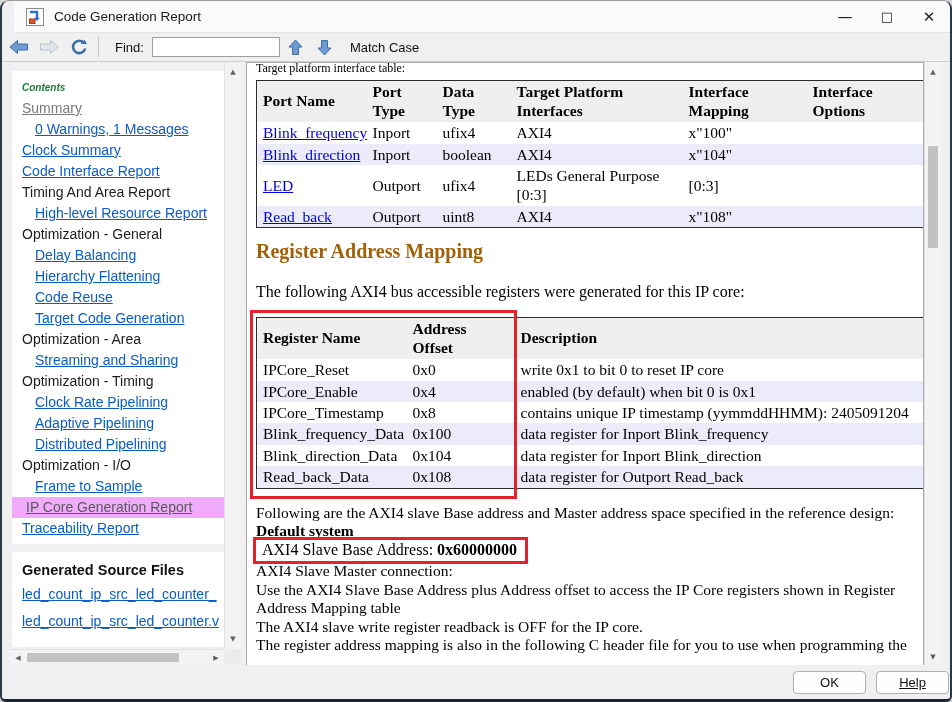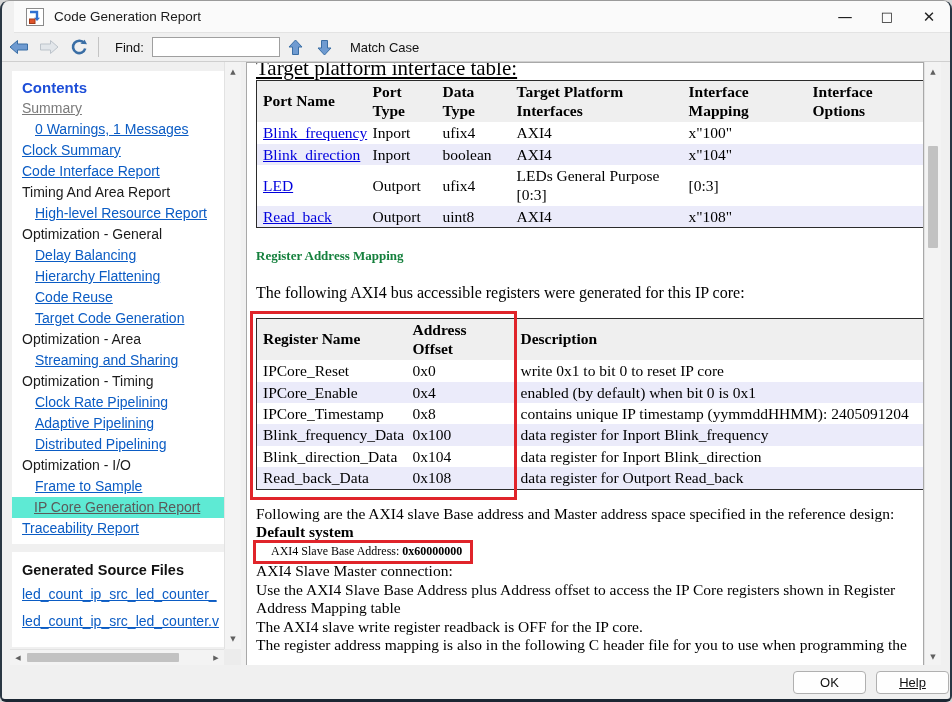--- a/index.html
+++ b/index.html
@@ -46,29 +46,29 @@
   .match-case { font-size:13px; color:#111; margin-left:12px; }
 
   
   .body-area { position:absolute; left:0; top:61px; right:0; bottom:34px; background:#f0f0f0; }
 
   
   .contents-card {
     position:absolute; left:10px; top:9px; width:212px; height:473px;
     background:#ffffff; padding:6px 10px 0 10px; overflow:hidden;
   }
-  .contents-heading { font-size:15px; font-weight:bold; color:#1d4ed8; line-height:21px; }
+  .contents-heading { font-size:10px; font-weight:bold; color:#15803d; line-height:21px;font-style:italic; }
   .sb-item { font-size:14px; line-height:21px; white-space:nowrap; }
   .sb-link { color:#0b5cc4; text-decoration:underline; cursor:pointer; }
   .sb-visited { color:#7a7a7a; text-decoration:underline; cursor:pointer; }
   .sb-text { color:#1c1c1c; }
   .sb-indent { padding-left:13px; }
   .sb-selected {
-    background:#5eead4; color:#5a5a5a; text-decoration:underline; cursor:pointer;
-    margin:0 -10px; padding:0 22px;
+    background:#f0abfc; color:#5a5a5a; text-decoration:underline; cursor:pointer;
+    margin:0 -10px; padding:0 14px;
   }
 
   .genfiles-card {
     position:absolute; left:10px; top:490px; width:212px; height:95px;
     background:#ffffff; padding:7px 10px 0 10px; overflow:hidden;
   }
   .gen-heading { font-size:14.5px; font-weight:bold; color:#111; line-height:22px; }
   .gen-link { font-size:14px; color:#0b5cc4; text-decoration:underline; line-height:27px; white-space:nowrap; cursor:pointer; }
 
   
@@ -91,53 +91,53 @@
 
   
   .main-panel {
     position:absolute; left:244px; top:0; width:678px; height:605px;
     background:#ffffff; border:1px solid #a8a8a8; overflow:hidden;
     font-family:"Liberation Serif", serif; color:#000;
   }
   .main-vscroll { left:922px; top:0; height:605px; background:#f3f3f3; }
   .main-content { padding:0 9px; }
 
-  .intro-line { font-size:21px; margin-top:-4px; line-height:19px;text-decoration:underline; }
+  .intro-line { font-size:12px; margin-top:-4px; line-height:19px; }
 
   table.rpt {
     border-collapse:collapse; border:1px solid #2b2b2b;
     font-size:15.5px; table-layout:fixed; margin-top:2px;
   }
   table.rpt th {
     background:#efefef; font-weight:bold; text-align:left;
     padding:2px 6px; line-height:1.2; vertical-align:middle;
   }
   table.rpt td { padding:1px 6px; line-height:1.25; vertical-align:middle; }
   table.rpt tbody tr:nth-child(even) td { background:#ebebfa; }
   .cell-link { color:#0000dd; text-decoration:underline; cursor:pointer; }
 
   .if-table { width:668px;padding-left:25px; }
   .reg-table { width:668px; }
 
   .section-heading {
-    color:#15803d; font-weight:bold; font-size:13px; margin-top:20px;
+    color:#a16207; font-weight:bold; font-size:20px; margin-top:12px;
   }
   .para { font-size:16px; margin-top:19px; line-height:19px; }
 
   .regtable-wrap { position:relative; display:inline-block; margin-top:14px; }
   .redbox-table {
     position:absolute; left:-6px; top:-5px; width:267px; height:calc(100% + 15px);
     border:3px solid #e0242a; pointer-events:none;
   }
 
   .follow-line { font-size:15.5px; line-height:18.5px; margin-top:11px; }
   .bold-line { font-size:15.5px; line-height:18px; font-weight:bold; }
   .baseaddr-box {
-    display:inline-block; border:3px solid #e0242a; padding:1px 8px 2px 15px;
-    font-size:12px; margin-top:-3px; margin-left:-3px; position:relative; z-index:2;
+    display:inline-block; border:3px solid #e0242a; padding:1px 8px 2px 6px;
+    font-size:16px; margin-top:-3px; margin-left:-3px; position:relative; z-index:2;
     background:transparent;
   }
   .plain-line { font-size:15.5px; line-height:18.5px; }
   .wrap-block { font-size:15.5px; line-height:18.5px; width:662px; }
   .mt-gap { margin-top:0; }
 
   
   .footer {
     position:absolute; left:0; bottom:0; right:0; height:34px; background:#f0f0f0;
   }

